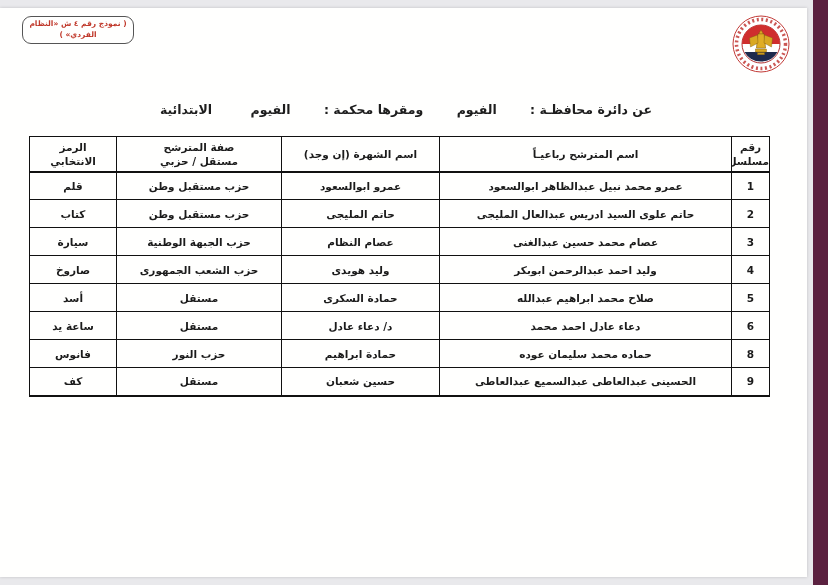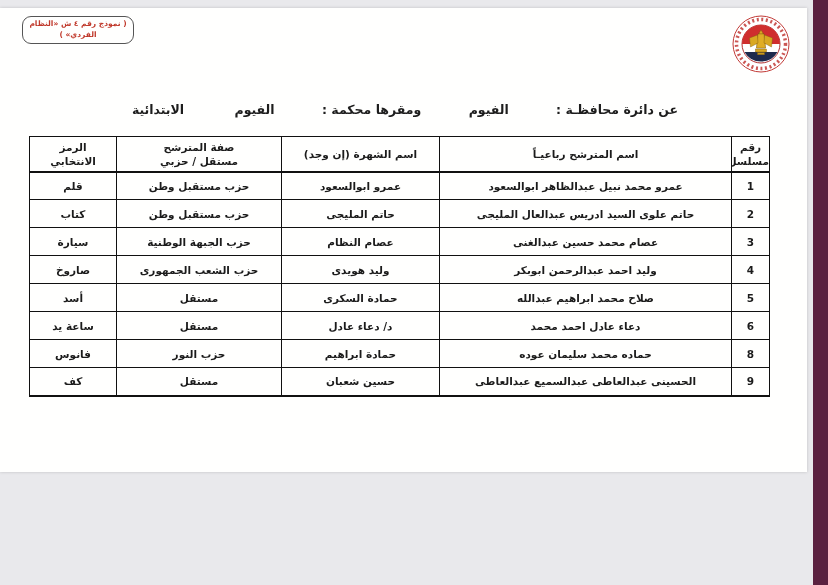--- a/index.html
+++ b/index.html
@@ -12,21 +12,21 @@
   }
   .stage { position: relative; width: 828px; height: 585px; }
 
   .maroon-strip {
     position: absolute; top: 0; left: auto; right: 0;
     width: 15px; height: 585px;
     background: #5b2140;
   }
   .page {
     position: absolute; top: 8px; right: 21px; left: 0;
-    height: 464px;
+    height: 569px;
     background: #fffffe;
     box-shadow: 0 0 3px rgba(0,0,0,.18);
     direction: rtl;
   }
 
   
   .form-box {
     position: absolute; top: 8px; left: 22px;
     width: 112px; min-height: 28px;
     border: 1px solid #555;
@@ -54,22 +54,22 @@
     font-weight: bold;
     letter-spacing: .3px;
   }
   .subtitle {
     position: absolute; top: 94px; right: 0; left: 0;
     text-align: center;
     color: #1d1d1d;
     font-size: 12.5px;
     font-weight: bold;
   }
-  .subtitle span { margin: 0 23px; }
-  .subtitle .lbl { margin: 0 20px; }
+  .subtitle span { margin: 0 17px; }
+  .subtitle .lbl { margin: 0 12px; }
 
   table.candidates {
     position: absolute; top: 128px; right: 37px;
     width: 740px;
     border-collapse: collapse;
     table-layout: fixed;
     direction: rtl;
     border: 1.5px solid #111;
     border-bottom-width: 2.5px;
   }

